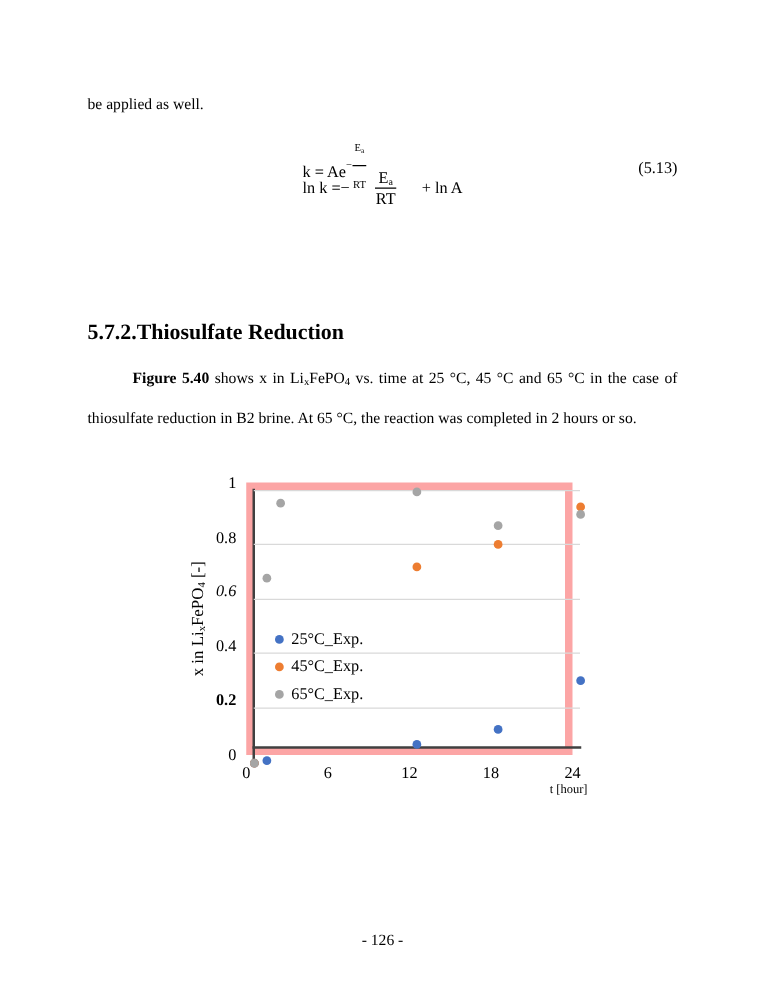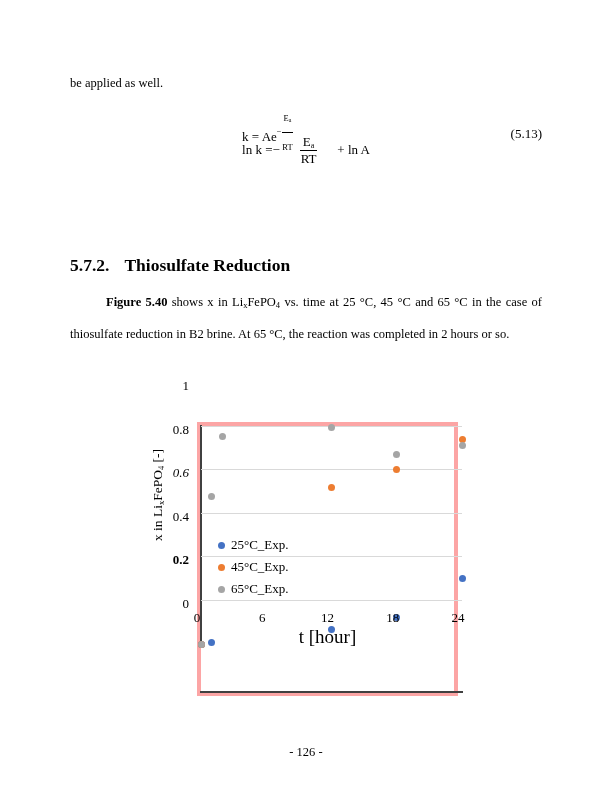--- a/index.html
+++ b/index.html
@@ -28,41 +28,40 @@
   .exp .frac { display: inline-flex; flex-direction: column; align-items: center; vertical-align: middle; }
   .exp .frac .num { border-bottom: 0.8px solid #000; padding: 0 2px; }
   .exp sub { font-size: 6px; vertical-align: -1px; }
   .frac2 { display: inline-flex; flex-direction: column; align-items: center; margin: 0 20px; font-size: 13px; }
   .frac2 .num { border-bottom: 0.9px solid #000; padding: 0 3px; text-align: center; }
   .frac2 sub { font-size: 8px; }
   .eq-number { position: absolute; right: 0; top: 22px; font-size: 13px; }
 
   
   .heading { left: 70px; top: 255px; font-size: 17.5px; font-weight: bold; }
-  .heading .hnum { margin-right: 15px; }
+  .heading .hnum { }
 
   
   .chart { left: 70px; top: 372px; width: 472px; height: 280px; font-size: 13px; }
   .plot {
-    position: absolute; left: 127px; top: 14px; width: 261px; height: 274px;
-    border: 4px solid #fca5a5;
-    margin-top: 36px;
+    position: absolute; left: 127px; top: 14px; width: 261px; height: 218px;
+    border: 6px solid #fca5a5;
   }
   .gridline { position: absolute; left: 0; width: 261px; height: 1px; background: #d9d9d9; }
   .axis-y { position: absolute; left: -1px; top: -1px; width: 2px; height: 220px; background: #404040; }
   .axis-x { position: absolute; left: -1px; bottom: -1px; width: 263px; height: 2px; background: #404040; }
   .dot { position: absolute; width: 7px; height: 7px; border-radius: 50%; }
   .ylab { position: absolute; width: 40px; text-align: right; font-size: 13px; line-height: 16px; }
   .xlab { position: absolute; width: 40px; text-align: center; font-size: 13px; line-height: 16px; }
   .ytitle {
     position: absolute; left: 88px; top: 123px;
     transform: translate(-50%,-50%) rotate(-90deg);
     white-space: nowrap; font-size: 13.5px;
   }
-  .xtitle { position: absolute; left: 127px; top: 254px; width: 261px; text-align: center; font-size: 19px; }
+  .xtitle { position: absolute; left: 139px; top: 254px; width: 261px; text-align: right; font-size: 10px; }
   .legend { position: absolute; left: 17px; top: 108px; }
   .legend-item { display: flex; align-items: center; height: 22px; }
   .legend-marker { width: 7px; height: 7px; border-radius: 50%; margin-right: 6px; flex: 0 0 auto; }
   .legend-label { font-size: 13px; white-space: nowrap; }
 
   
   .caption { left: 50px; top: 655px; width: 512px; text-align: center; font-weight: bold; font-size: 12.5px; line-height: 30px; }
   .caption sub { font-weight: bold; }
 
   .footer { left: 0; top: 745px; width: 612px; text-align: center; font-size: 12.5px; }

